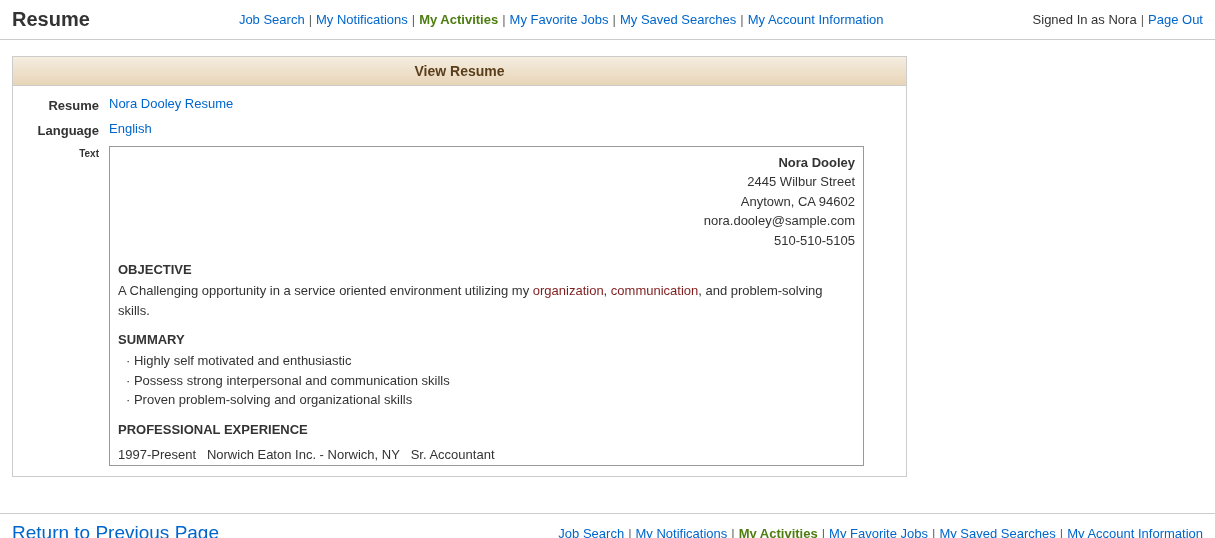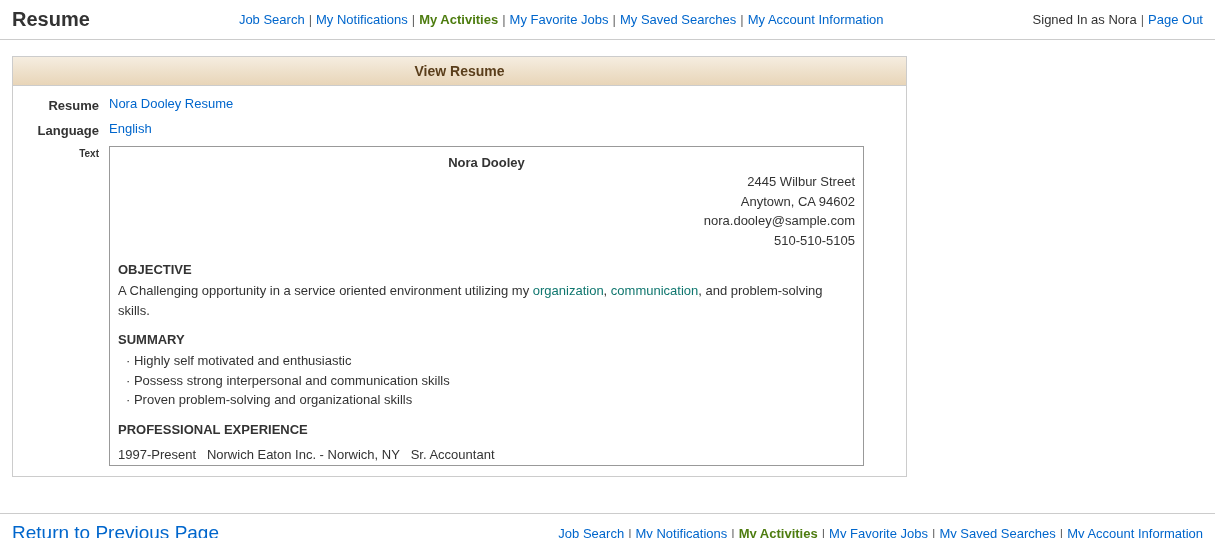--- a/index.html
+++ b/index.html
@@ -114,42 +114,42 @@
       border: 1px solid #999;
       width: 755px;
       height: 320px;
       overflow-y: scroll;
       background: #fff;
       padding: 8px;
       font-size: 13px;
       position: relative;
     }
     .resume-name-header {
-      text-align: center;
+      text-align: right;
       font-weight: bold;
       margin-bottom: 2px;
     }
     .resume-address-block {
       text-align: right;
       margin-bottom: 12px;
     }
     .resume-address-block div {
       line-height: 1.5;
     }
     .resume-section-title {
       font-weight: bold;
       margin-top: 12px;
       margin-bottom: 4px;
     }
     .resume-body-text {
       font-size: 13px;
       line-height: 1.5;
     }
     .resume-highlight-blue {
-      color: #0f766e;
+      color: #7f1d1d;
     }
     .bullet-item {
       padding-left: 8px;
     }
     .bullet-item::before {
       content: "· ";
     }
     .job-entry {
       margin-top: 8px;
     }

